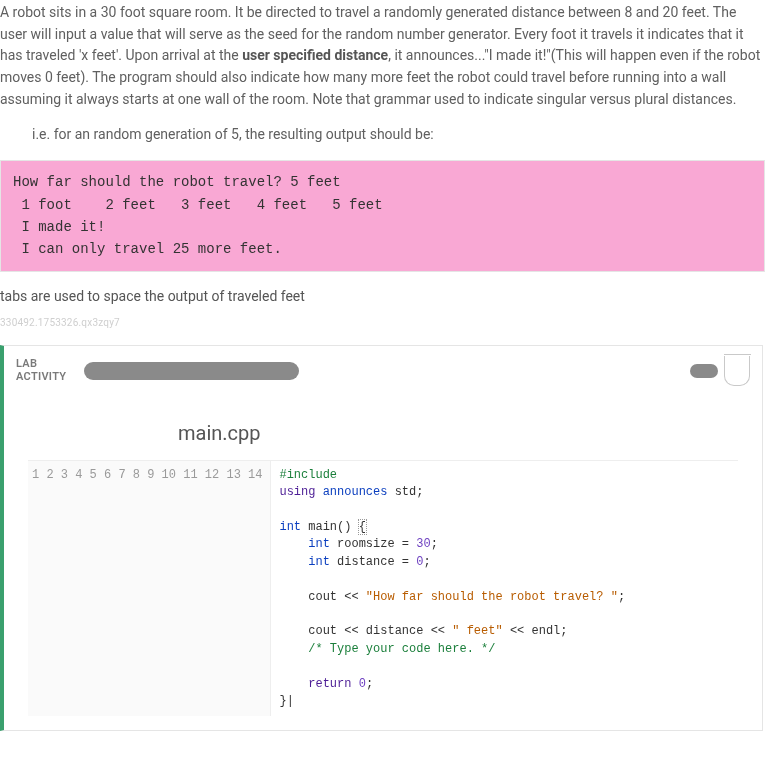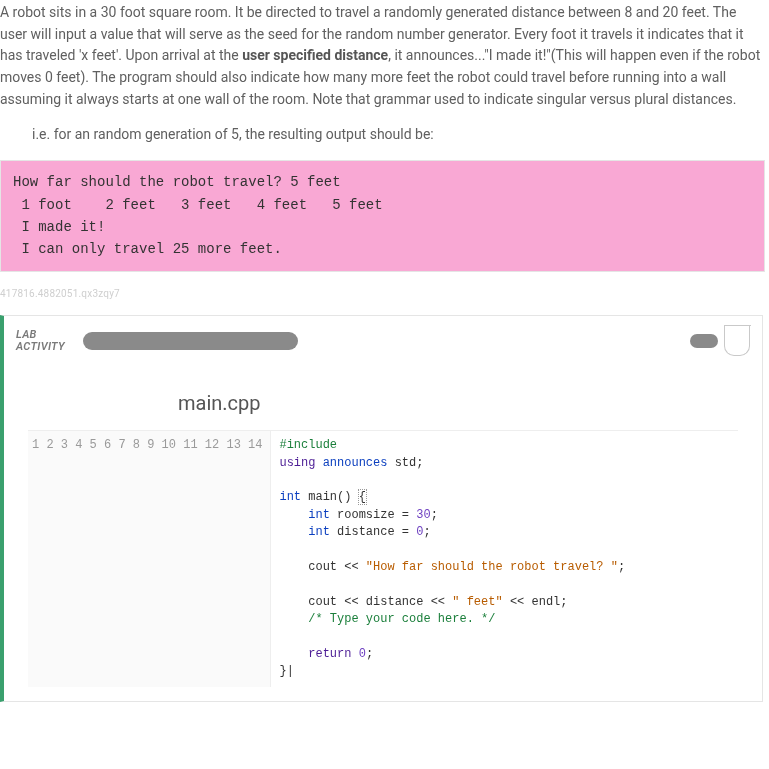--- a/index.html
+++ b/index.html
@@ -30,21 +30,21 @@
     .qid { color: #cfcfcf; font-size: 10px; letter-spacing: .2px; margin-bottom: 14px; }
 
     .lab-panel {
       border: 1px solid #e5e5e5;
       border-left: 4px solid #3aa06e;
       background: #fff;
       margin: 0 2px 0 0;
       padding: 10px 12px 10px 12px;
     }
     .lab-head { display: flex; align-items: center; justify-content: space-between; }
-    .lab-head-left { display: flex; align-items: center; gap: 18px; font-style: italic; }
+    .lab-head-left { display: flex; align-items: center; gap: 18px; }
     .lab-label { color: #7a7a7a; font-size: 11px; line-height: 1.15; font-weight: 600; letter-spacing: .3px; }
     .redact-title { width: 215px; height: 18px; background: #8a8a8a; border-radius: 9px; }
     .lab-head-right { display: flex; align-items: center; gap: 6px; }
     .redact-chip { width: 28px; height: 14px; background: #8a8a8a; border-radius: 7px; }
     .shield {
       width: 26px; height: 30px; border: 1.5px solid #c9c9c9; border-top: none;
       border-radius: 0 0 10px 10px; position: relative;
     }
     .shield::before {
       content: ""; position: absolute; top: -1.5px; left: -1.5px; right: -1.5px; height: 0;
@@ -97,21 +97,22 @@
 </head>
 <body>
 
 <div class="content">
   <p class="desc">A robot sits in a 30 foot square room. It be directed to travel a randomly generated distance between 8 and 20 feet. The user will input a value that will serve as the seed for the random number generator. Every foot it travels it indicates that it has traveled 'x feet'. Upon arrival at the <strong>user specified distance</strong>, it announces..."I made it!"(This will happen even if the robot moves 0 feet). The program should also indicate how many more feet the robot could travel before running into a wall assuming it always starts at one wall of the room. Note that grammar used to indicate singular versus plural distances.</p>
   <p class="example-lead">i.e. for an random generation of 5, the resulting output should be:</p>
   <div class="code-sample">How far should the robot travel? 5 feet
  1 foot    2 feet   3 feet   4 feet   5 feet
  I made it!
  I can only travel 25 more feet.</div>
-  <div class="qid">417816.4882051.qx3zqy7</div>
+  <p class="note">tabs are used to space the output of traveled feet</p>
+  <div class="qid">330492.1753326.qx3zqy7</div>
 
   <div class="lab-panel">
     <div class="lab-head">
       <div class="lab-head-left">
         <div class="lab-label">
           <span>LAB</span><br><span>ACTIVITY</span>
         </div>
         <div class="redact-title"></div>
       </div>
       <div class="lab-head-right">

